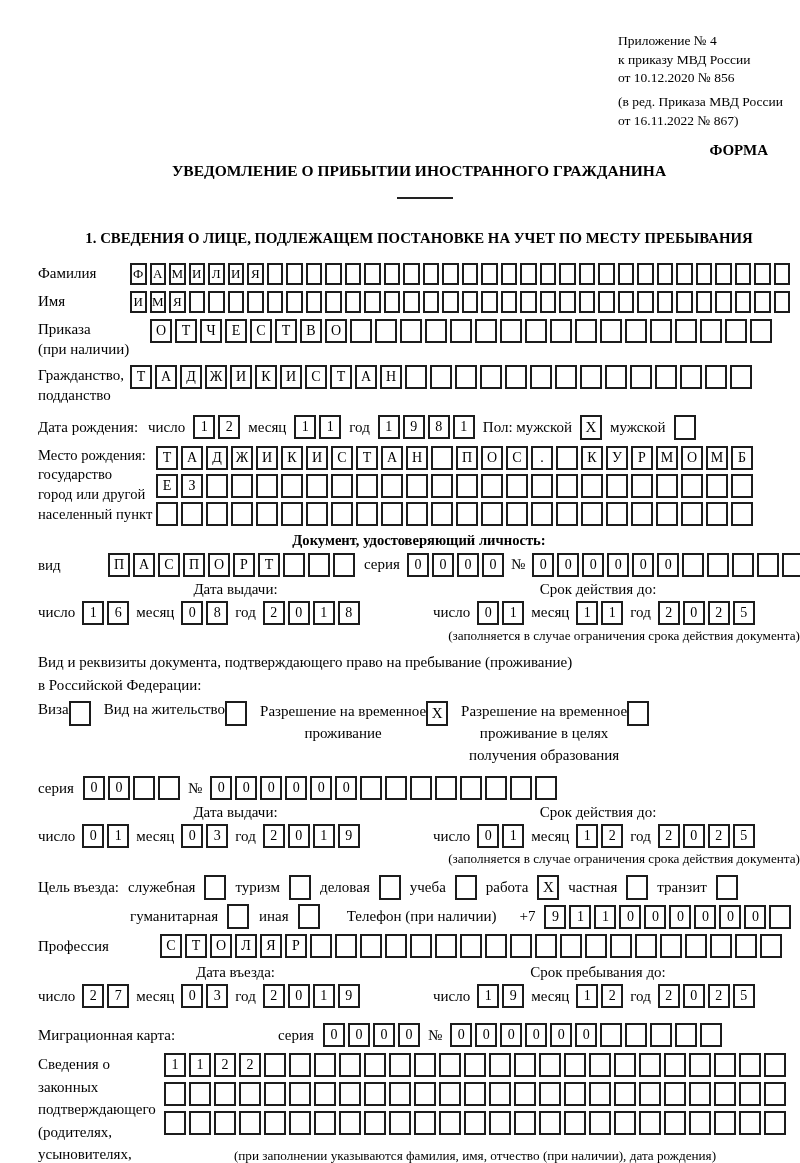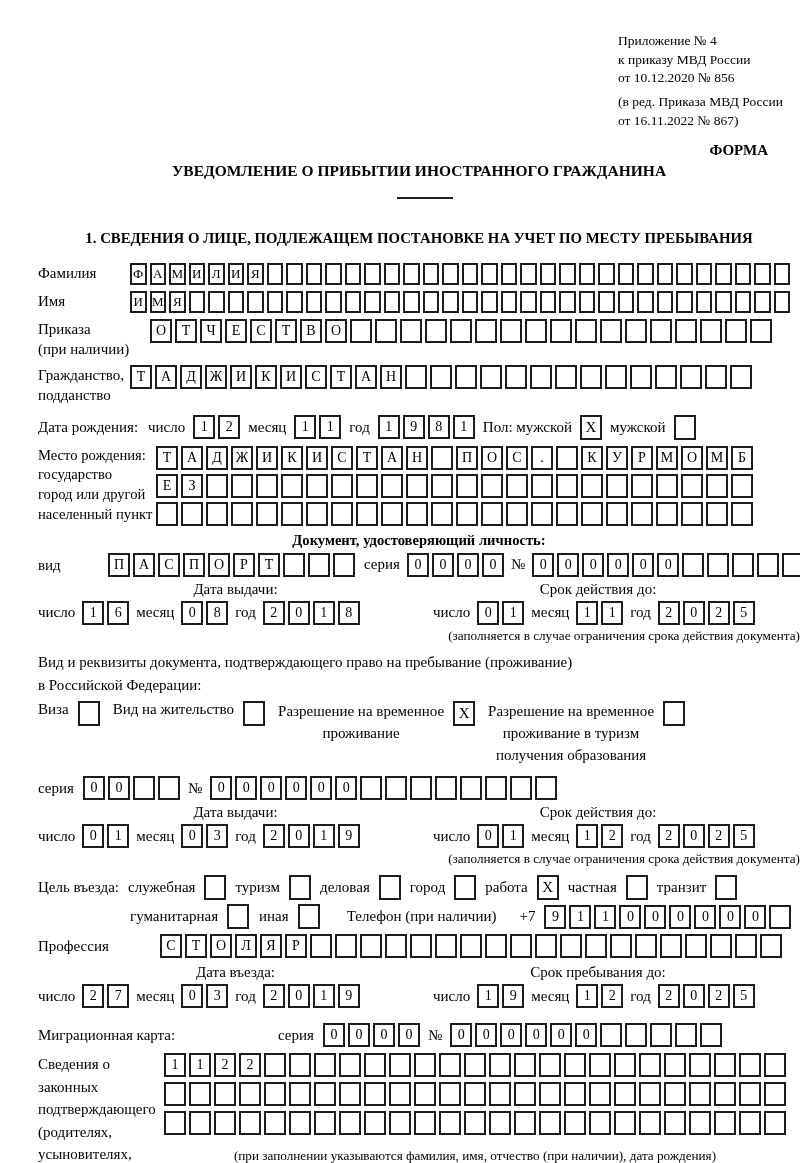--- a/index.html
+++ b/index.html
@@ -25,21 +25,21 @@
        font-size:15px;line-height:20px;flex-shrink:0;background:#fff;}
   .stack{display:flex;flex-direction:column;}
   .dheads{display:flex;margin-top:4px;}
   .dheads .h1{width:395px;text-align:center;}
   .dheads .h2{width:330px;text-align:center;}
   .dline{display:flex;margin-top:3px;}
   .dg{display:flex;align-items:center;gap:7px;}
   .dg1{width:395px;}
   .note{text-align:right;font-size:13.2px;margin-top:3px;}
   .opts{display:flex;align-items:flex-start;gap:13px;margin-top:4px;}
-  .opt{display:flex;align-items:flex-start;gap:9px;}
+  .opt{display:flex;align-items:flex-start;}
   .opt .ctr{text-align:center;line-height:1.45;}
   .inline-gap{display:flex;align-items:center;gap:8px;}
   .purpose-row{display:flex;align-items:center;gap:9px;margin-top:8px;flex-wrap:nowrap;}
   .reps-note{text-align:center;font-size:13.2px;margin-top:8px;}
 </style>
 </head>
 <body>
 
 <div class="page">
 
@@ -428,21 +428,21 @@
     <div class="opt">
       <span class="ctr stack">
         <span>Разрешение на временное</span>
         <span>проживание</span>
       </span>
       <span class="chk">X</span>
     </div>
     <div class="opt">
       <span class="ctr stack">
         <span>Разрешение на временное</span>
-        <span>проживание в туризм</span>
+        <span>проживание в целях</span>
         <span>получения образования</span>
       </span>
       <span class="chk"></span>
     </div>
   </div>
 
   <div class="row" style="margin-top:10px;align-items:center;">
     <span>серия</span>
     <div class="cells" style="margin-left:9px;">
         <span class="cell m">0</span>
@@ -516,21 +516,21 @@
   <div class="note">(заполняется в случае ограничения срока действия документа)</div>
 
   <div class="purpose-row">
     <span>Цель въезда:</span>
     <span>служебная</span>
     <span class="chk"></span>
     <span>туризм</span>
     <span class="chk"></span>
     <span>деловая</span>
     <span class="chk"></span>
-    <span>город</span>
+    <span>учеба</span>
     <span class="chk"></span>
     <span>работа</span>
     <span class="chk">X</span>
     <span>частная</span>
     <span class="chk"></span>
     <span>транзит</span>
     <span class="chk"></span>
   </div>
   <div class="purpose-row" style="margin-top:4px;padding-left:92px;">
     <span>гуманитарная</span>

